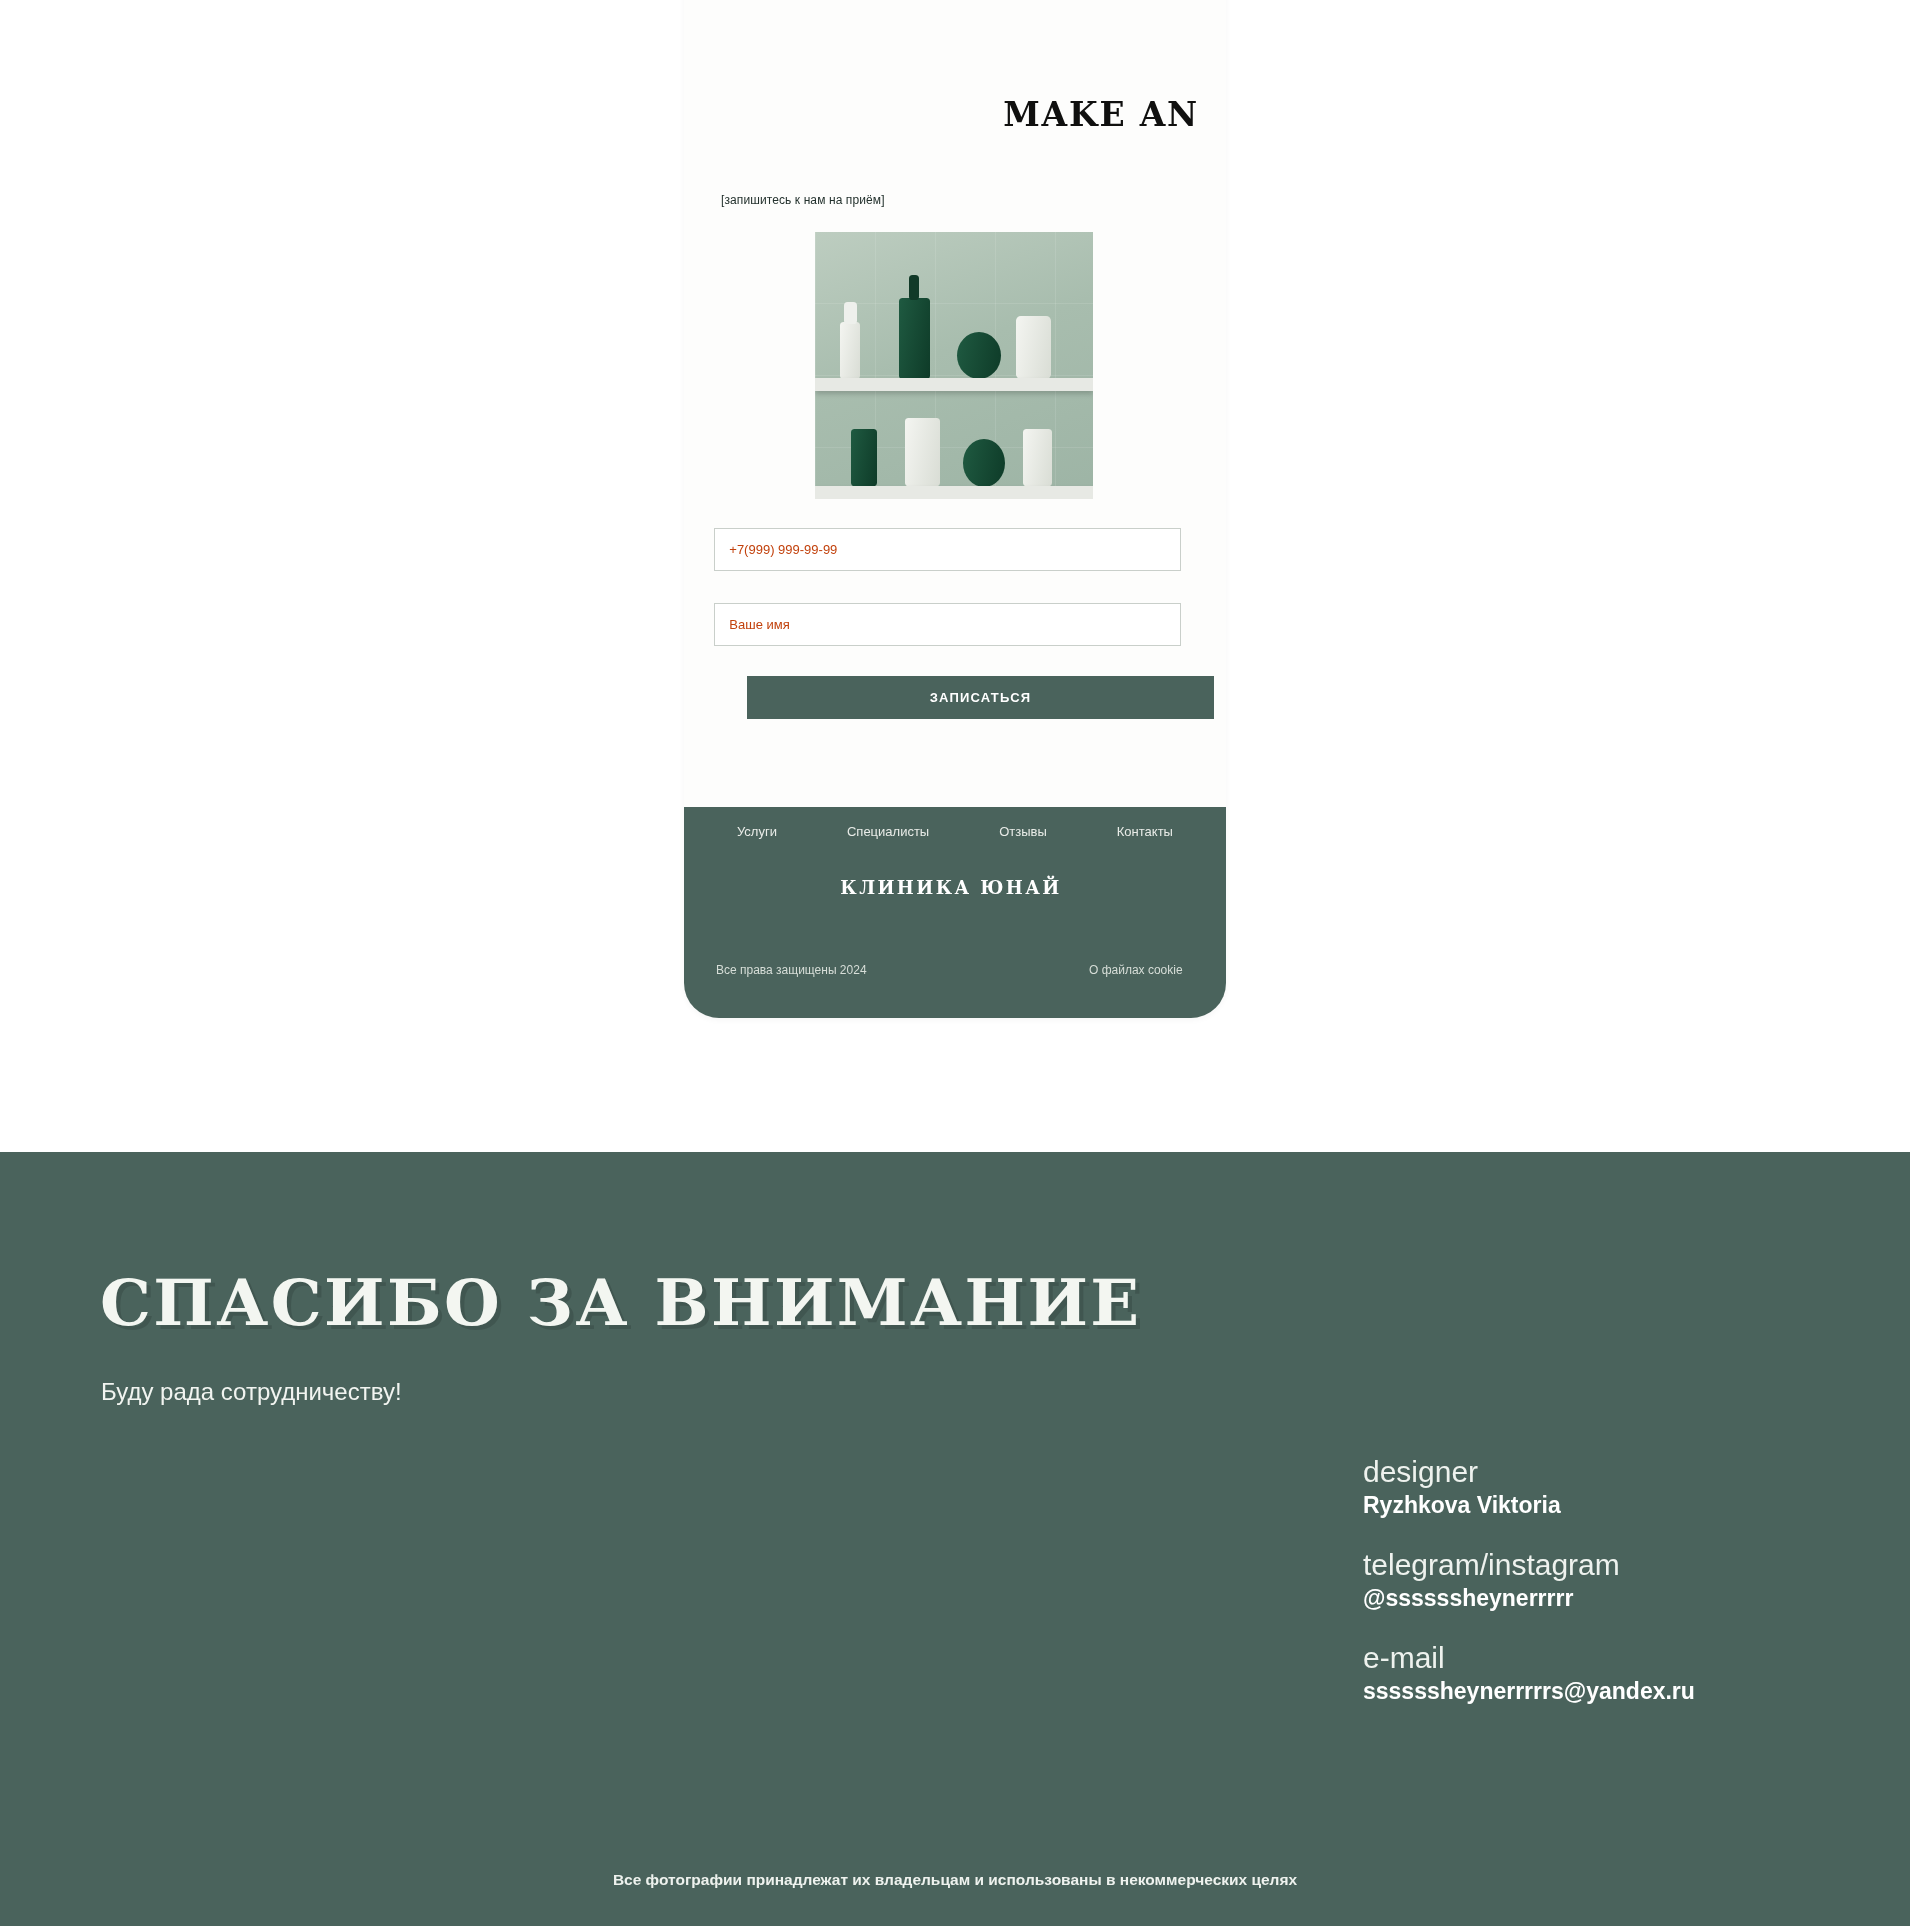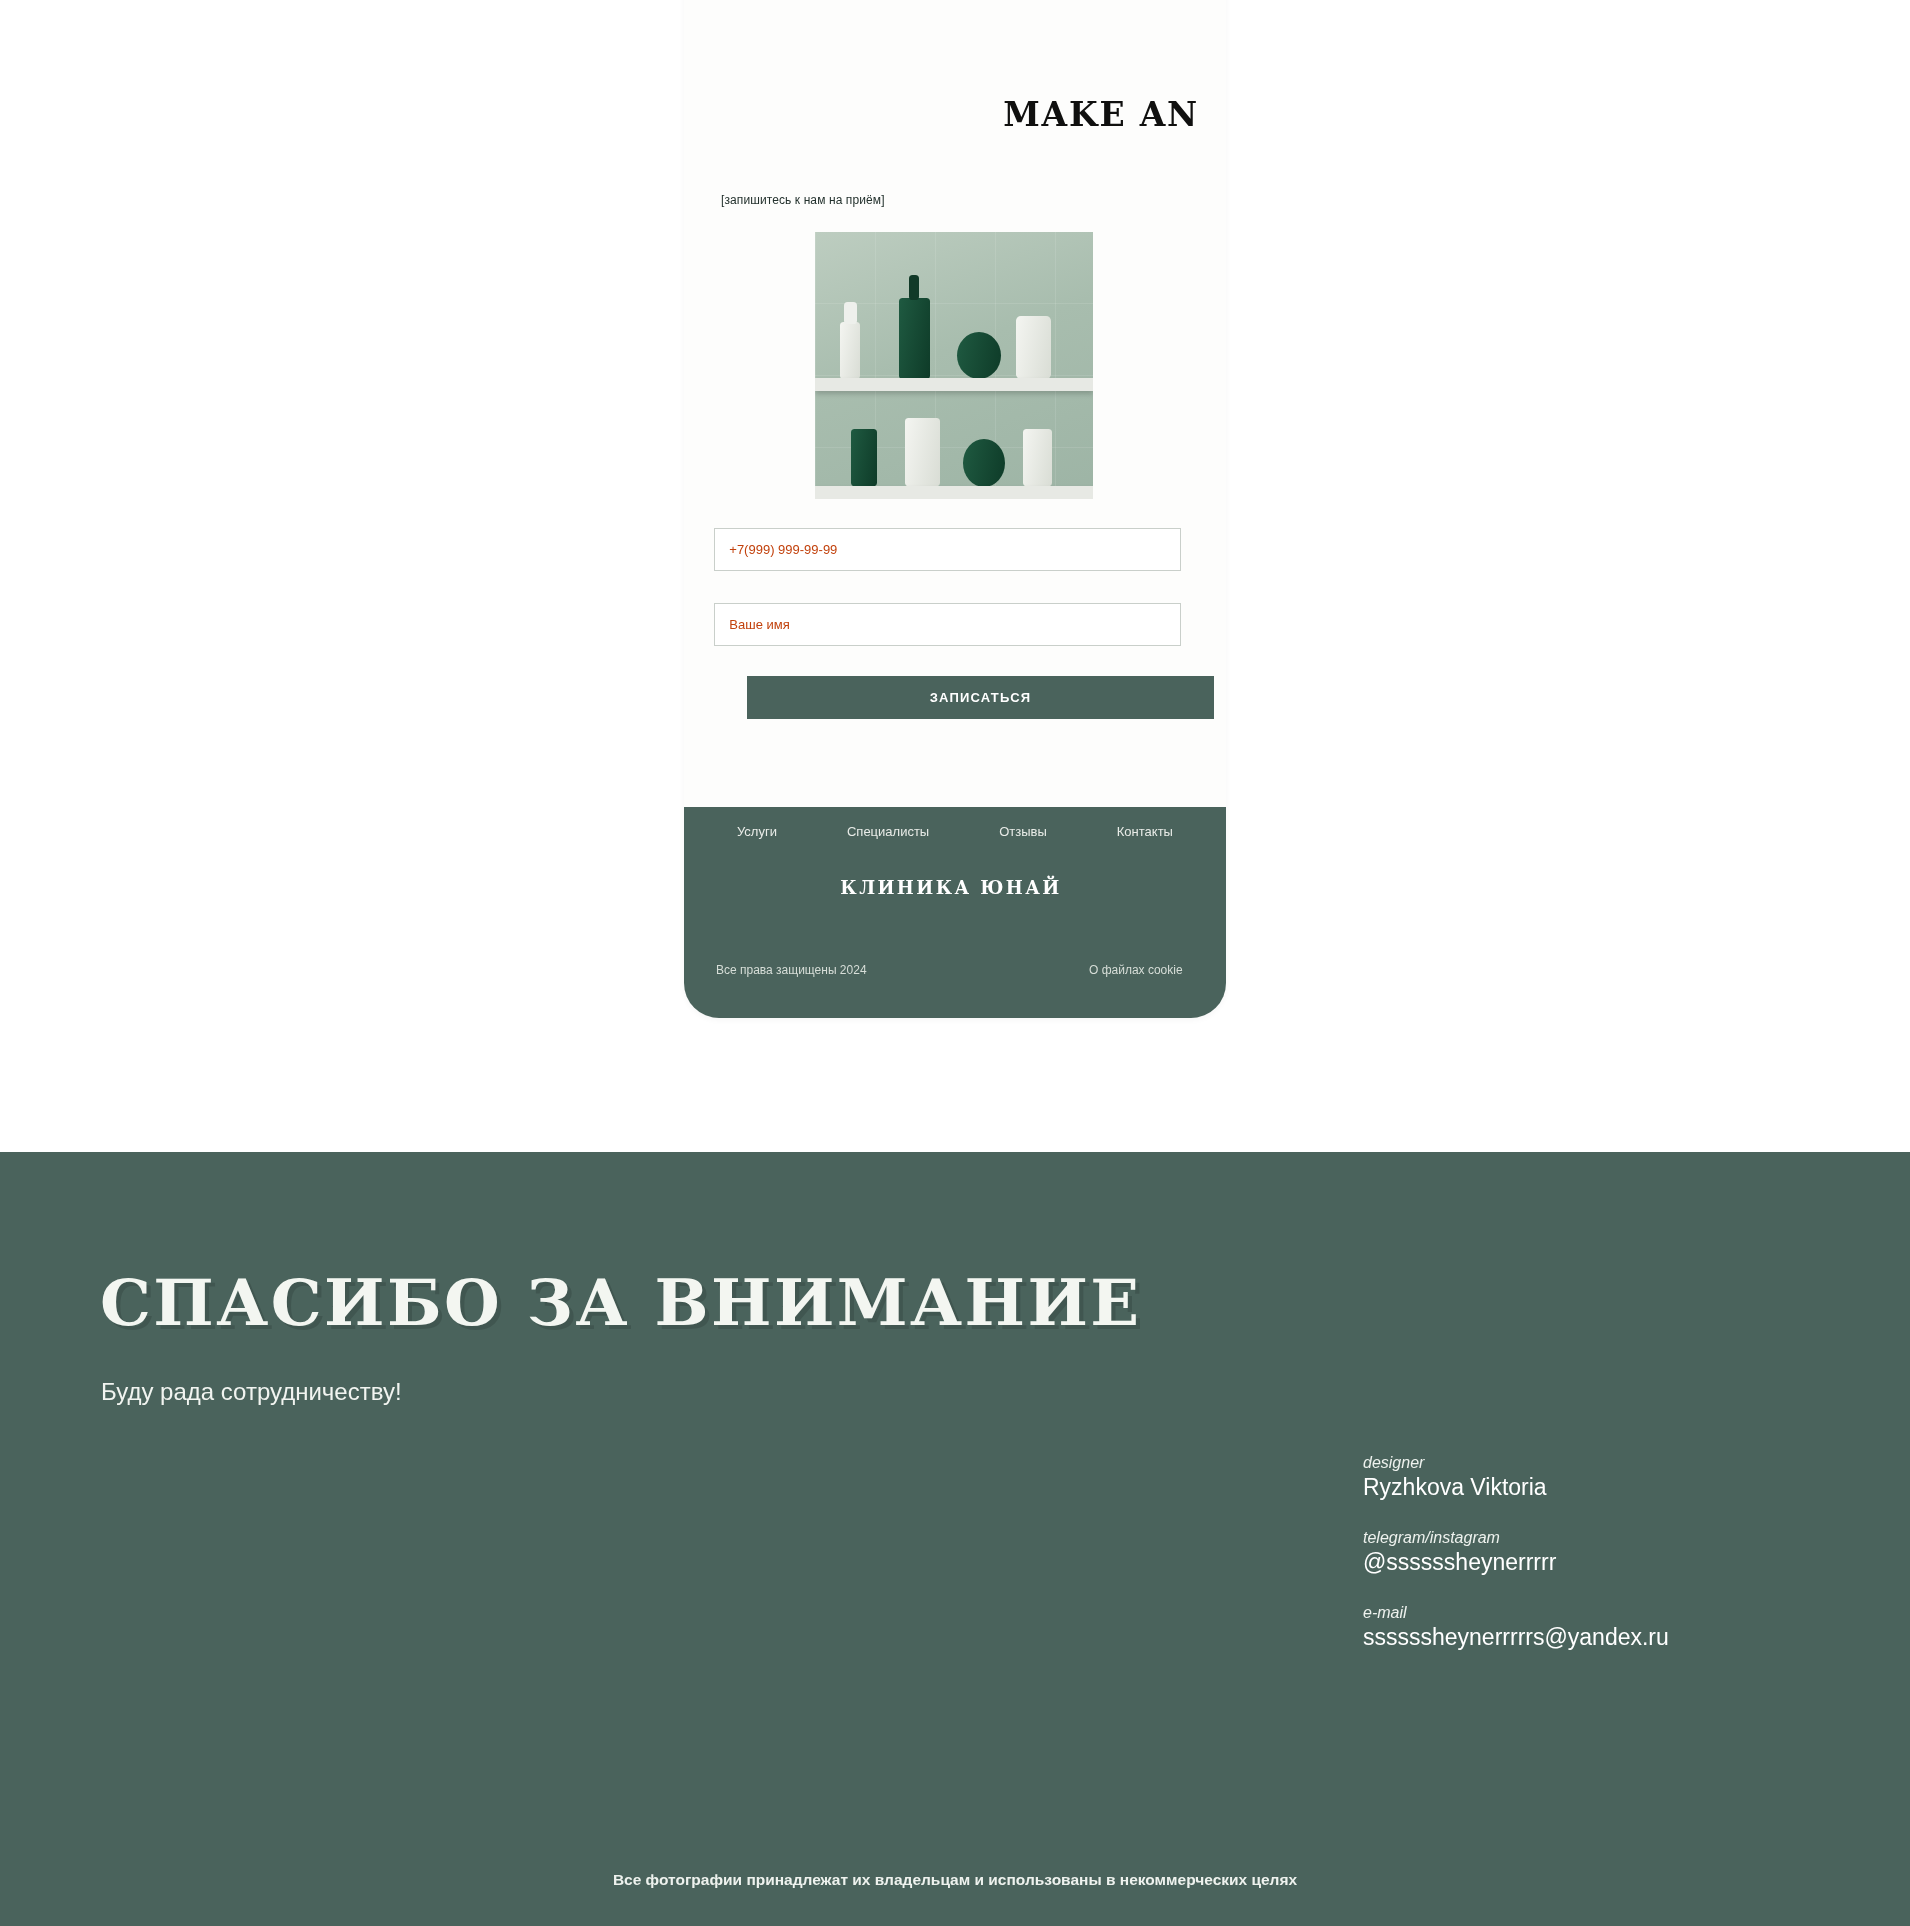--- a/index.html
+++ b/index.html
@@ -214,30 +214,29 @@
   }
 
   .contacts {
     position: absolute;
     left: 1363px;
     top: 301px;
     width: 454px;
   }
   .contact-block { margin-bottom: 25px; }
   .contact-label {
-    font-size: 16px;
+    font-size: 30px;
     color: #eef2ee;
     line-height: 1.28;
     font-weight: 400;
-    font-style: italic;
   }
   .contact-value {
     font-size: 23px;
     color: #ffffff;
-    font-weight: 400;
+    font-weight: 700;
     line-height: 1.28;
   }
 
   .footer-note {
     position: absolute;
     left: 0;
     top: 719px;
     width: 1910px;
     text-align: center;
     font-size: 15.5px;

